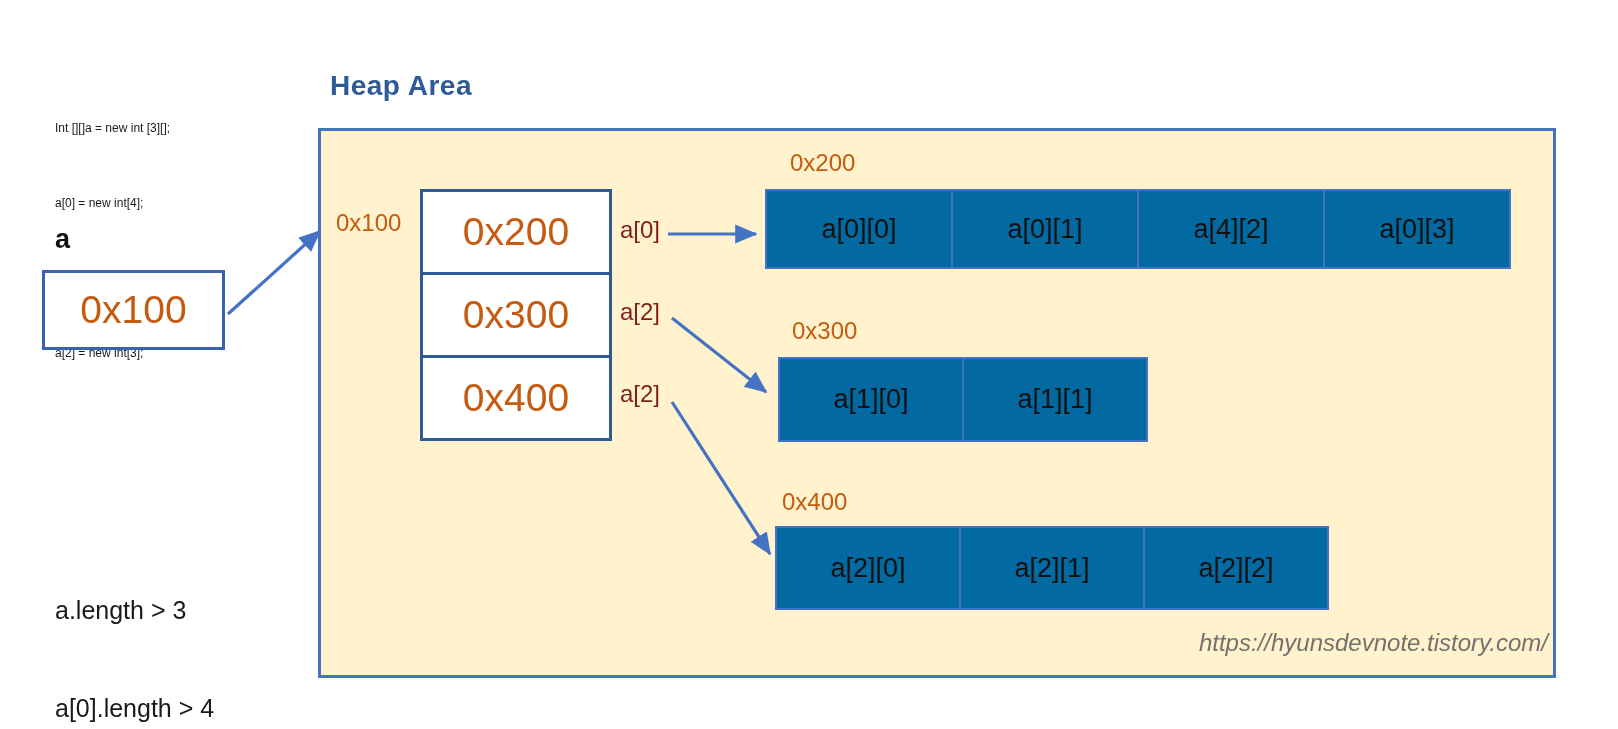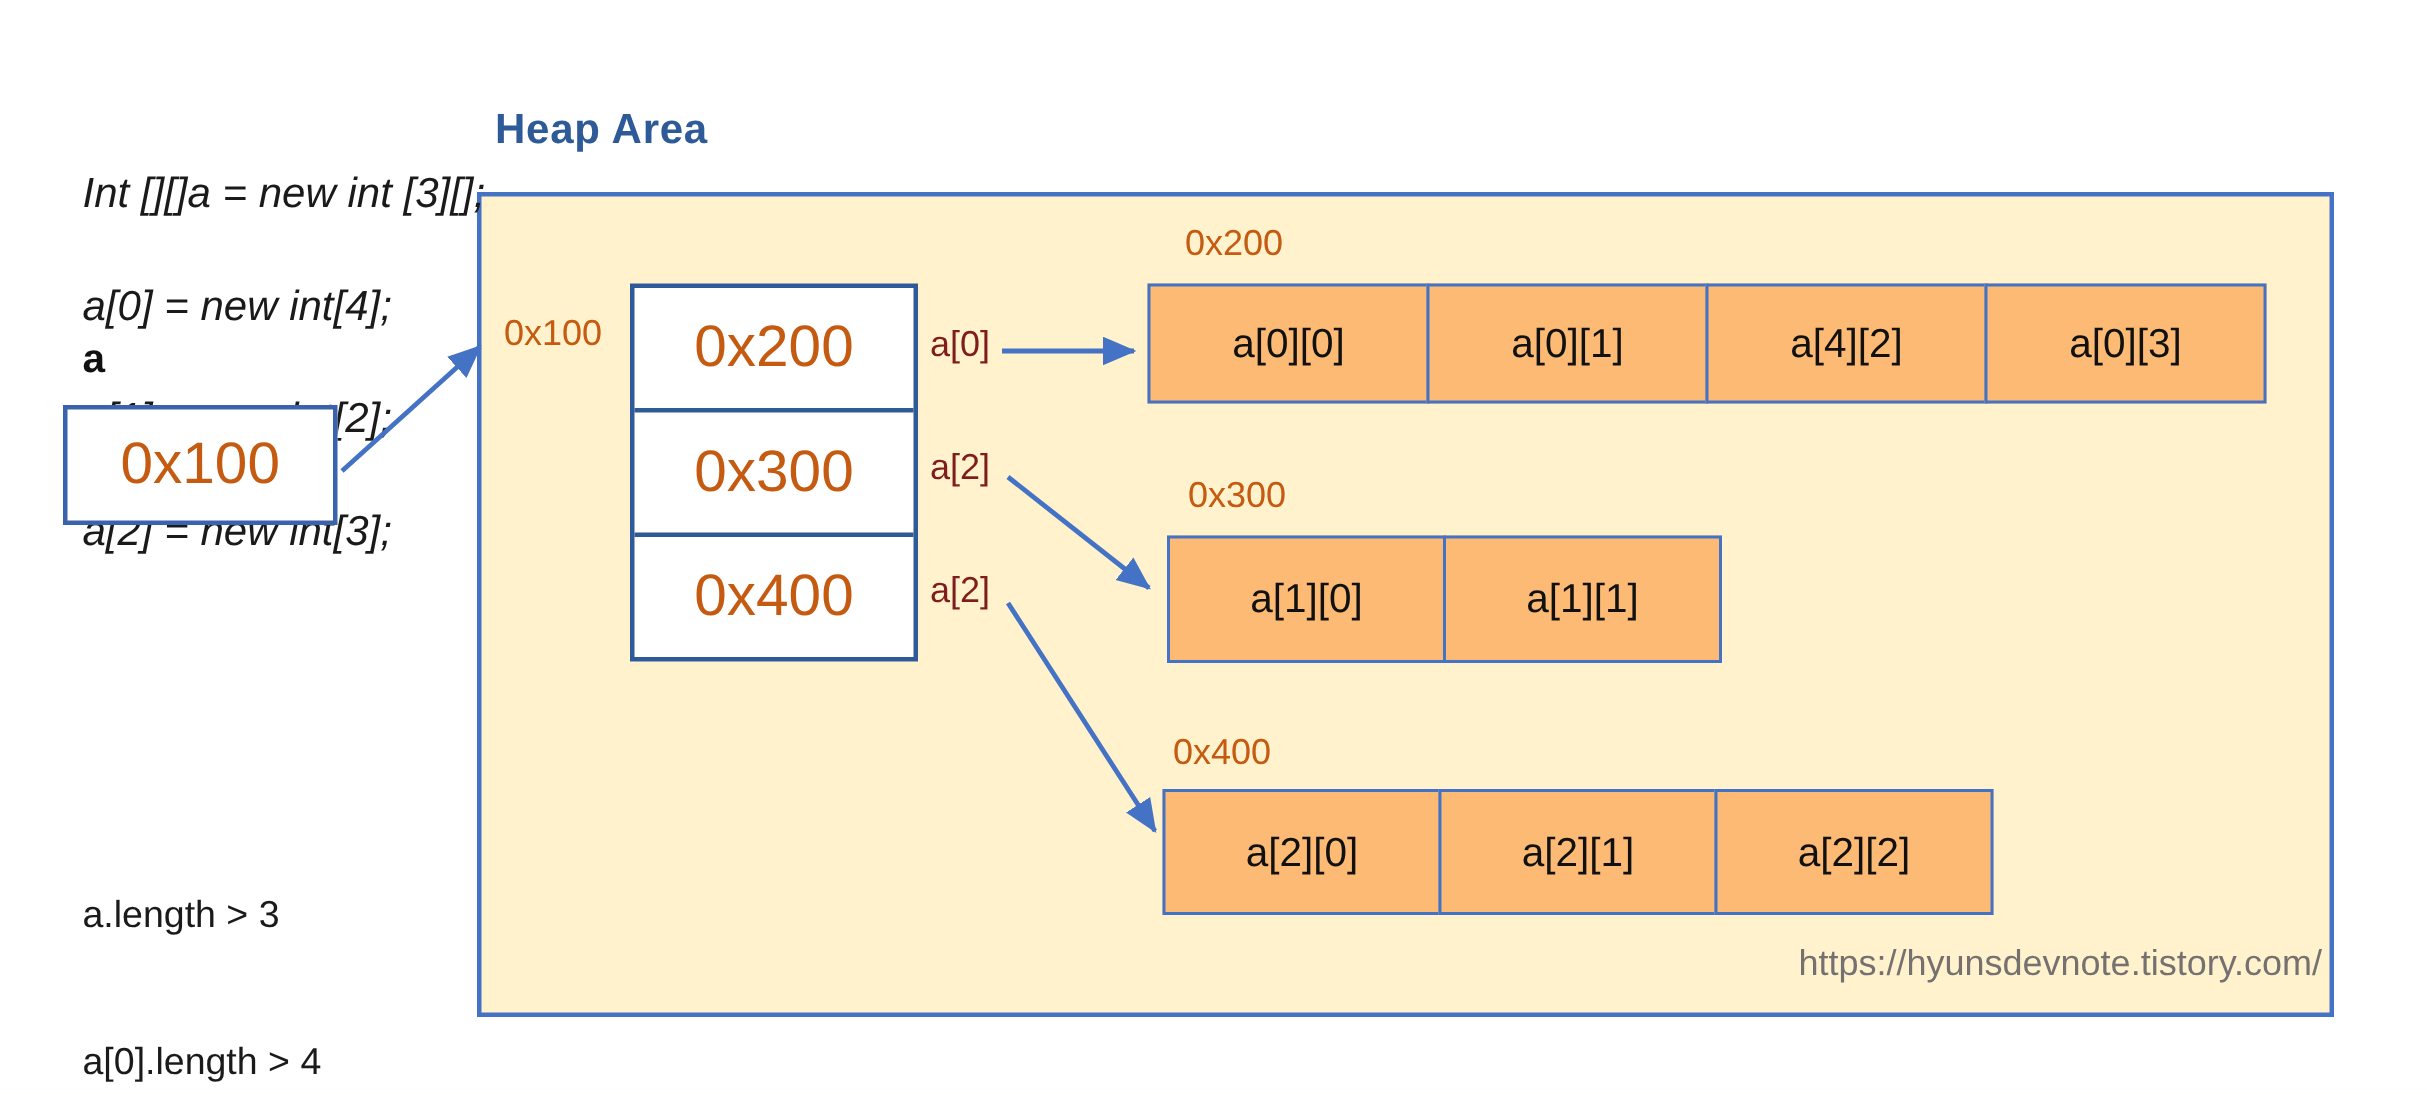--- a/index.html
+++ b/index.html
@@ -1,21 +1,21 @@
 <!DOCTYPE html>
 <html><head>
 <meta charset="utf-8">
 <style>
   html,body{margin:0;padding:0;background:#ffffff;}
   .canvas{
     position:relative;width:1618px;height:729px;overflow:hidden;
     font-family:"Liberation Sans",sans-serif;background:#ffffff;
   }
   
-  .code-block{position:absolute;left:55px;top:66px;font-size:28px;line-height:25px;color:#1a1a1a;white-space:pre;font-style:italic;}
+  .code-block{position:absolute;left:55px;top:66px;font-size:12px;line-height:25px;color:#1a1a1a;white-space:pre;}
   
   .heap-title{position:absolute;left:330px;top:70px;font-size:28px;font-weight:bold;color:#2E5B97;letter-spacing:0.5px;}
   .heap-box{position:absolute;left:318px;top:128px;width:1238px;height:550px;background:#FFF2CC;border:3px solid #4472C4;box-sizing:border-box;}
   
   .stack-label{position:absolute;left:55px;top:224px;font-size:27px;font-weight:bold;color:#111;}
   .stack-box{position:absolute;left:42px;top:270px;width:183px;height:80px;background:#fff;border:3px solid #3A62AD;box-sizing:border-box;display:flex;align-items:center;justify-content:center;}
   .big-addr{font-size:39px;color:#C55A11;}
   
   .addr-label{position:absolute;font-size:24px;color:#C55A11;}
   .addr-0x100{left:336px;top:209px;}
@@ -27,29 +27,29 @@
   .pcell{height:80px;display:flex;align-items:center;justify-content:center;border-bottom:3px solid #2E5B97;}
   .pcell:last-child{border-bottom:none;}
   
   .ref-label{position:absolute;left:620px;font-size:24px;color:#7f1d1d;}
   .ref-0{top:216px;} .ref-1{top:298px;} .ref-2{top:380px;}
   
   .row-array{position:absolute;display:flex;}
   .row-0{left:765px;top:189px;}
   .row-1{left:778px;top:357px;}
   .row-2{left:775px;top:526px;}
-  .cell{display:flex;align-items:center;justify-content:center;background:#fdba74;border:2px solid #4472C4;box-sizing:border-box;font-size:27px;color:#111;}
+  .cell{display:flex;align-items:center;justify-content:center;background:#0369a1;border:2px solid #4472C4;box-sizing:border-box;font-size:27px;color:#111;}
   .row-array .cell + .cell{margin-left:-2px;}
   .row-0 .cell{width:188px;height:80px;}
   .row-1 .cell{width:186px;height:85px;}
   .row-2 .cell{width:186px;height:84px;}
   
   .length-notes{position:absolute;left:55px;top:529px;font-size:25px;line-height:32.5px;color:#1a1a1a;white-space:pre;}
   
-  .watermark{position:absolute;left:1100px;top:629px;width:448px;text-align:right;font-size:24px;color:#767171;}
+  .watermark{position:absolute;left:1100px;top:629px;width:448px;text-align:right;font-size:24px;color:#767171;font-style:italic;}
   
   .arrows{position:absolute;left:0;top:0;width:1618px;height:729px;pointer-events:none;}
 </style>
 </head>
 <body>
 
 <div class="canvas">
 
   <div class="heap-box"></div>
 

